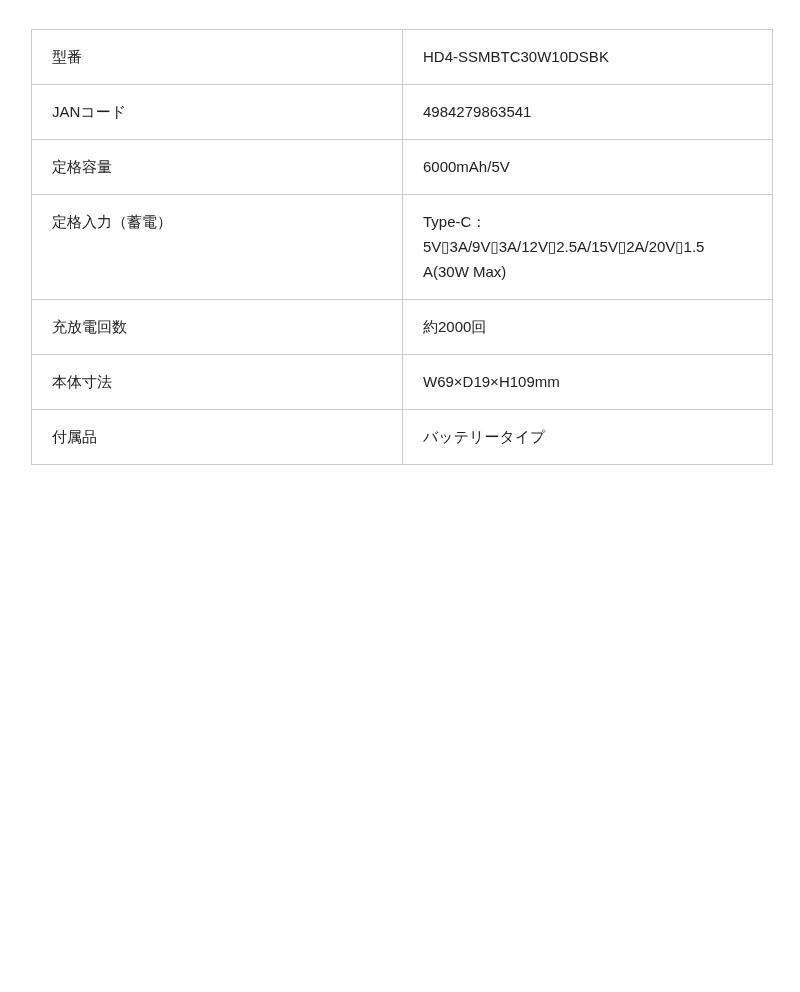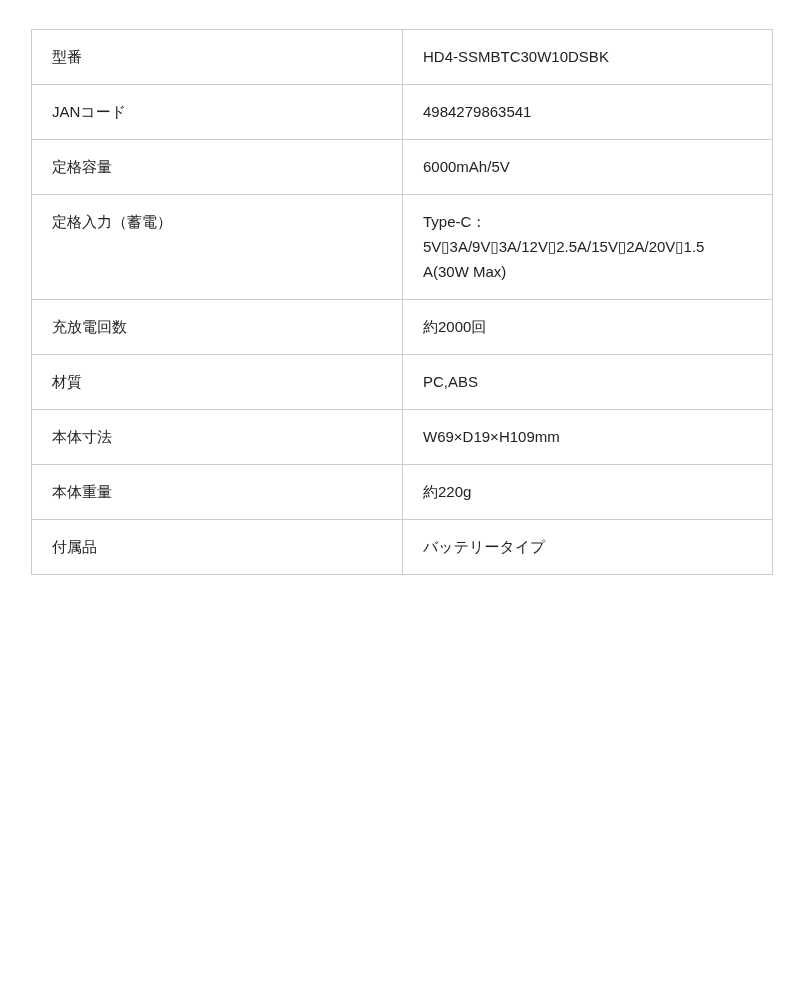--- a/index.html
+++ b/index.html
@@ -77,33 +77,25 @@
   </tr>
 
 
 
   <tr class="spec-row">
     <th class="label-cell">充放電回数</th>
     <td class="value-cell">約2000回</td>
   </tr>
 
 
-  <tr class="spec-row">
-    <th class="label-cell">材質</th>
-    <td class="value-cell">PC,ABS</td>
-  </tr>
 
   <tr class="spec-row">
     <th class="label-cell">本体寸法</th>
     <td class="value-cell">W69×D19×H109mm</td>
   </tr>
 
-  <tr class="spec-row">
-    <th class="label-cell">本体重量</th>
-    <td class="value-cell">約220g</td>
-  </tr>
 
   <tr class="spec-row">
     <th class="label-cell">付属品</th>
     <td class="value-cell">バッテリータイプ</td>
   </tr>
 </tbody>
 </table>
 
 </body></html>

